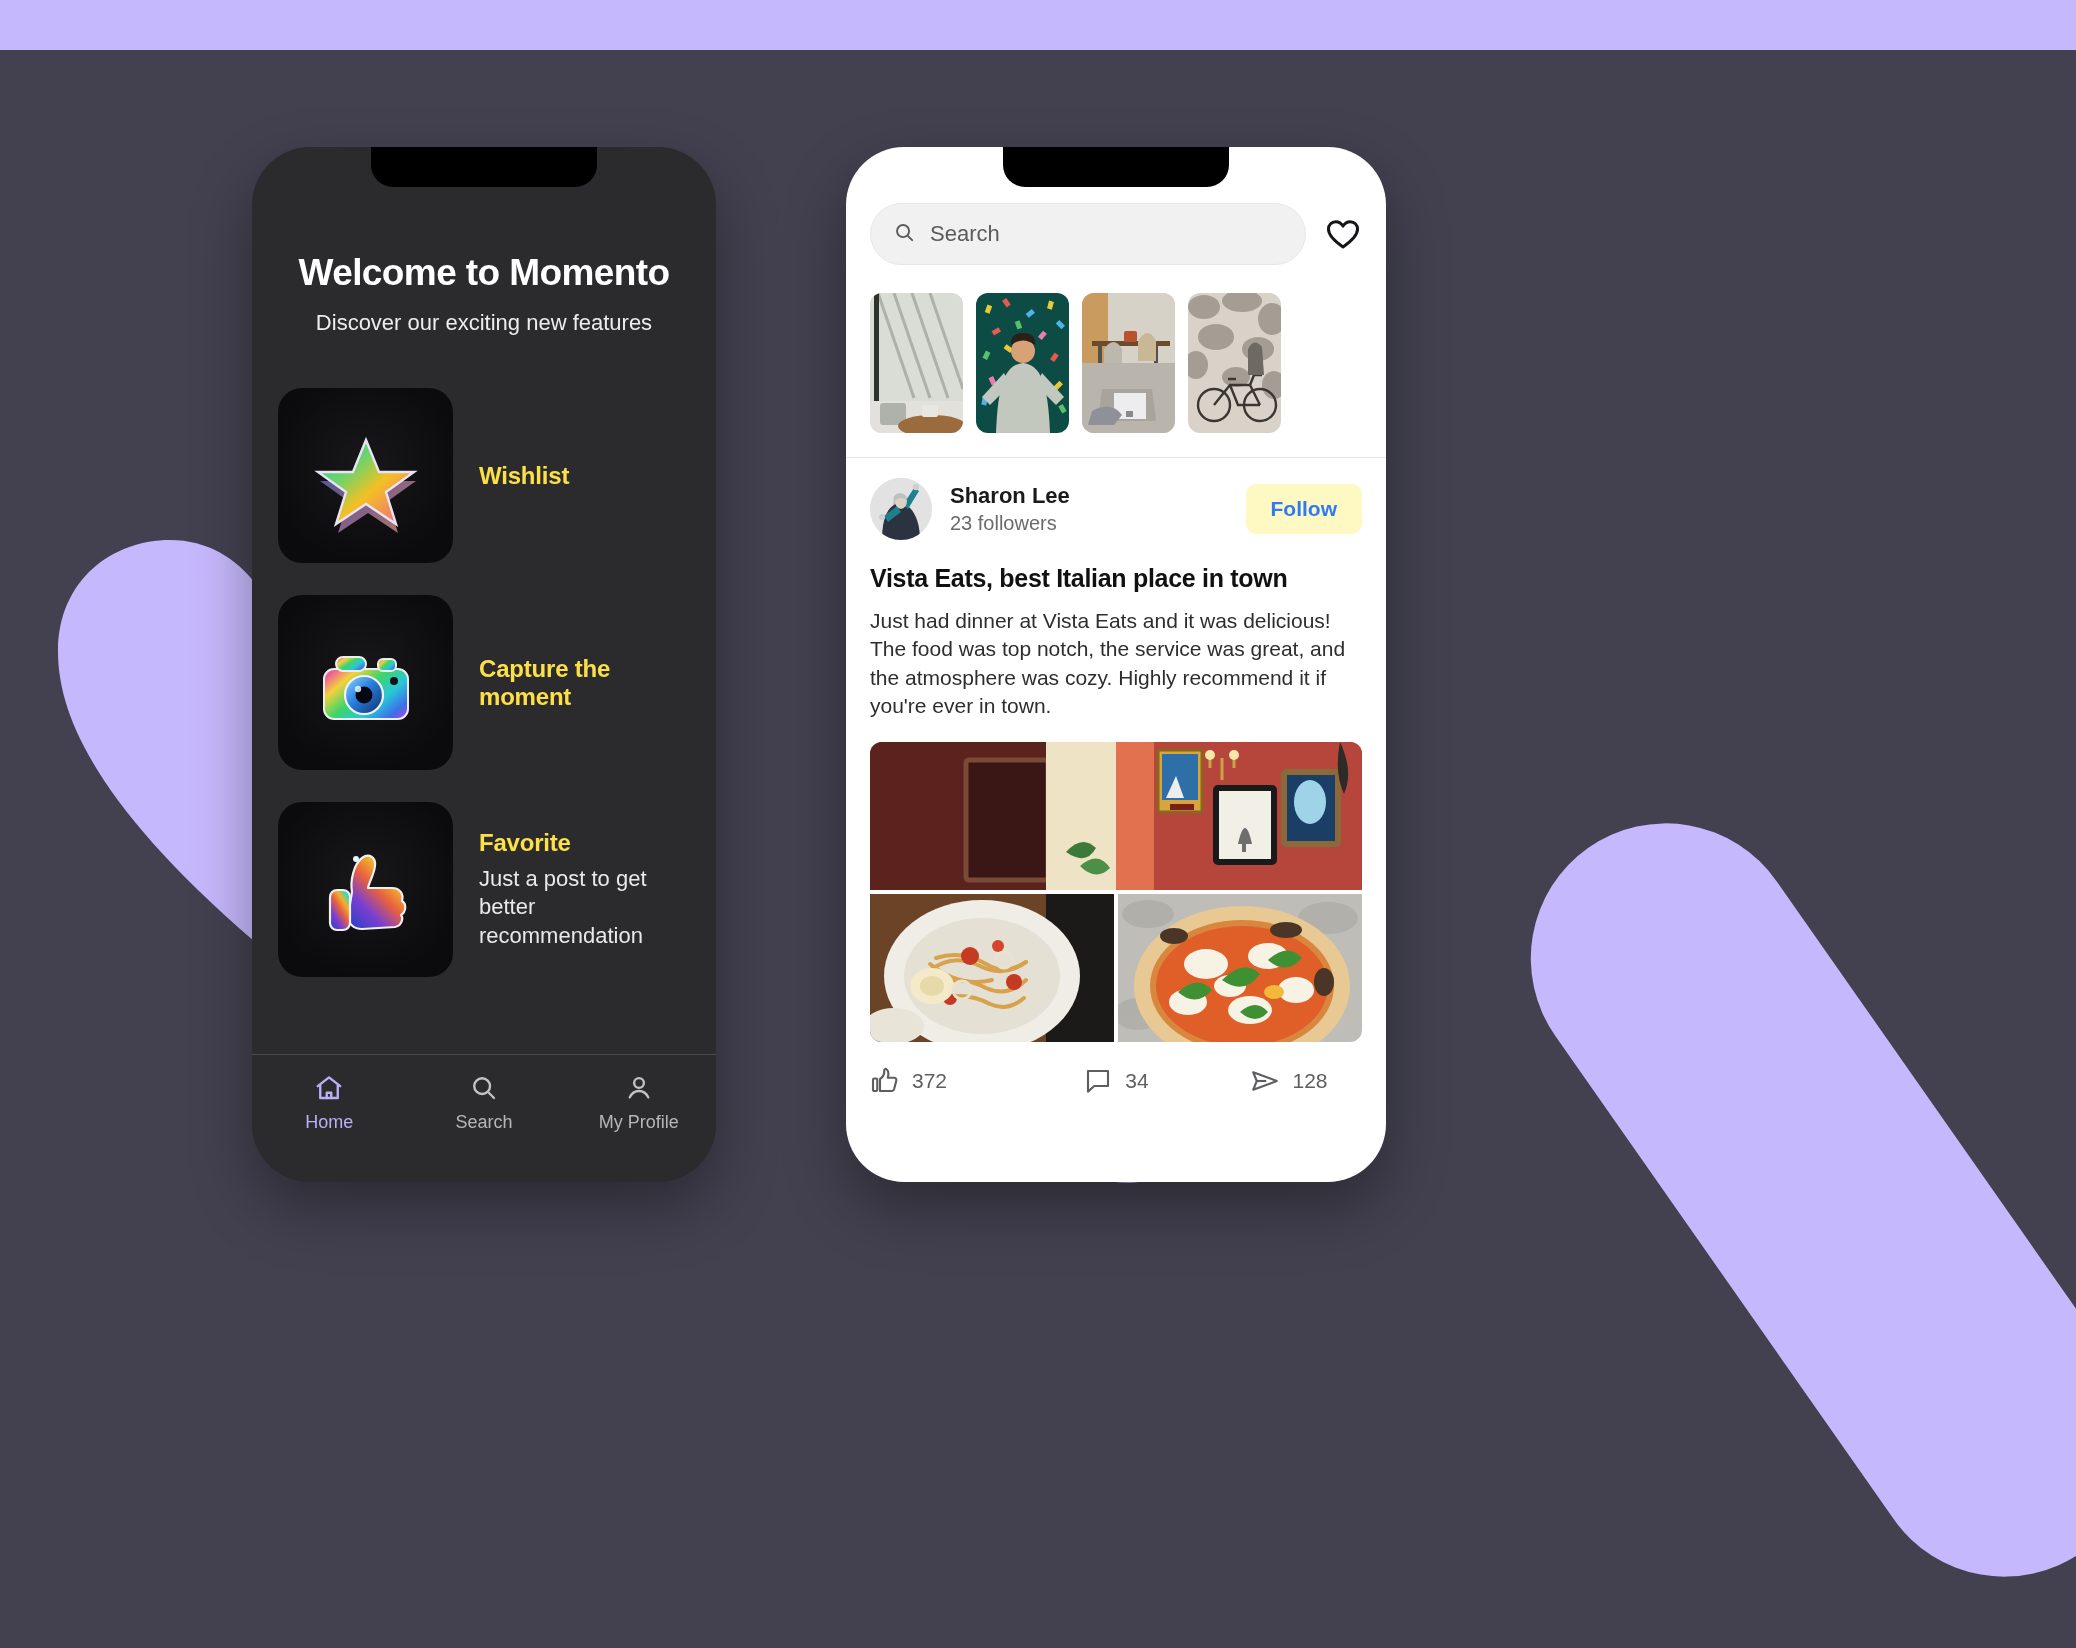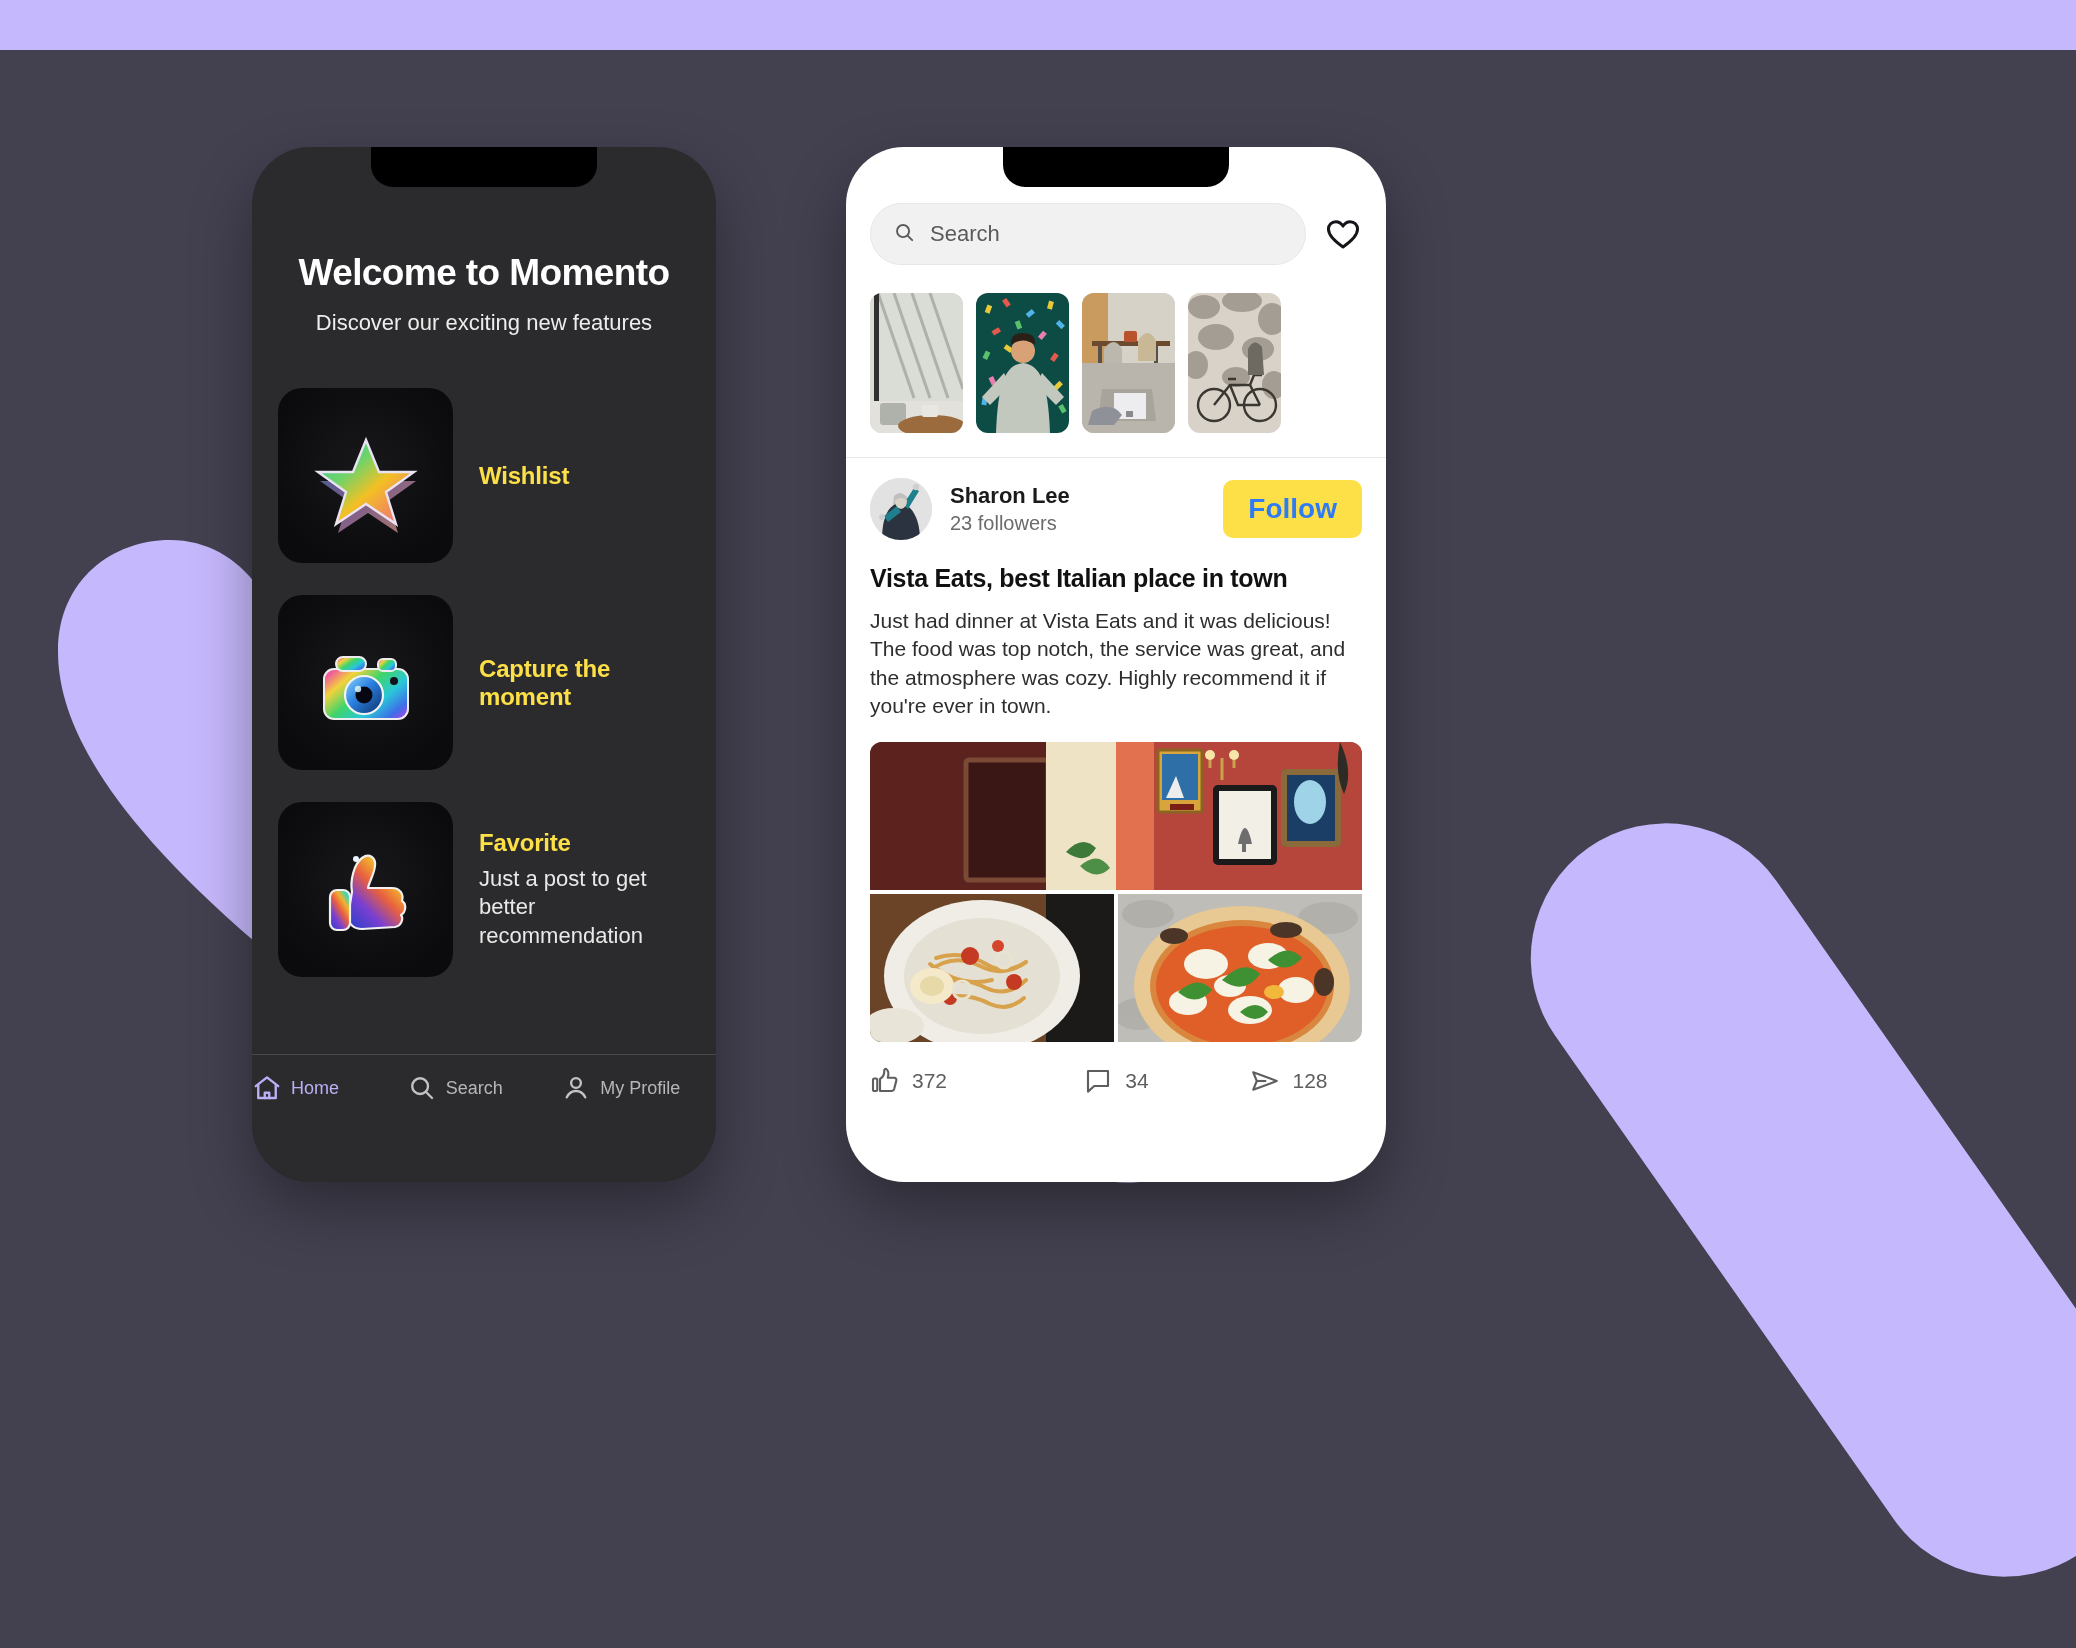--- a/index.html
+++ b/index.html
@@ -110,21 +110,21 @@
 
   .tabbar {
     position: absolute; left: 0; bottom: 0;
     width: 100%; height: 128px;
     border-top: 1px solid #4A4A4D;
     display: flex; align-items: flex-start;
     padding-top: 18px;
     background: #2B2B2D;
   }
   .tab {
-    flex: 1 1 0; display: flex; flex-direction: row;
+    flex: 1 1 0; display: flex; flex-direction: column;
     align-items: center; gap: 9px;
   }
   .tab svg { width: 30px; height: 30px; display:block; }
   .tab-label { font-size: 18px; font-weight: 400; }
   .tab.active .tab-label { color: #BCAEF7; }
   .tab.inactive .tab-label { color: #B6B6B9; }
 
   
   #phone-right {
     left: 846px; top: 147px;
@@ -179,23 +179,23 @@
     border-radius: 50%;
     background: #E2E2E2;
     overflow: hidden;
   }
   .avatar svg { width: 100%; height: 100%; display:block; }
   .author-meta { flex: 1 1 auto; }
   .author-name { font-size: 22px; font-weight: 700; color: #1A1A1A; }
   .author-followers { font-size: 20px; color: #6B6B6E; margin-top: 3px; }
   .follow-btn {
     flex: 0 0 auto;
-    background: #fde047;
+    background: #fef9c3;
     color: #2F7BF6;
-    font-size: 28px; font-weight: 700;
+    font-size: 21px; font-weight: 700;
     border: none; border-radius: 10px;
     padding: 13px 25px;
     cursor: pointer;
     font-family: "Liberation Sans", sans-serif;
   }
 
   .post-title {
     padding: 24px 24px 0;
     font-size: 25px; font-weight: 700;
     color: #111; letter-spacing: -0.3px;

